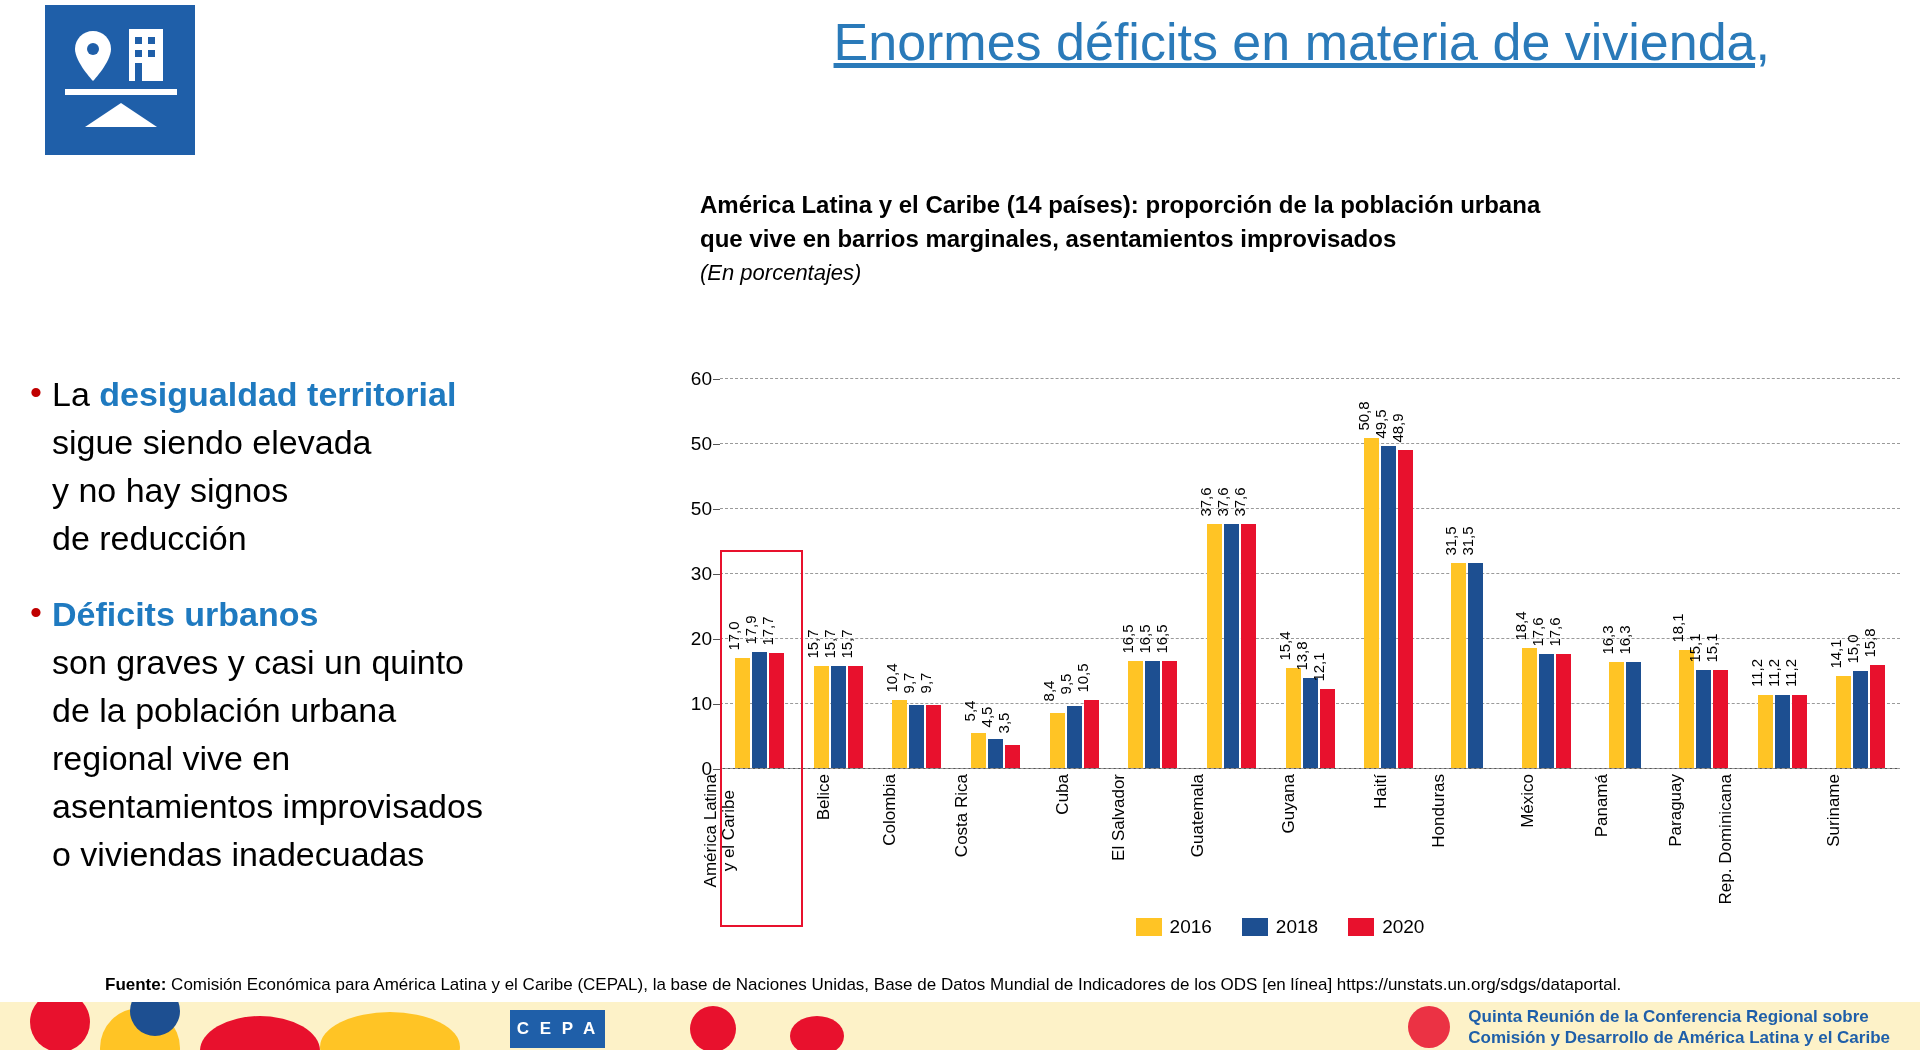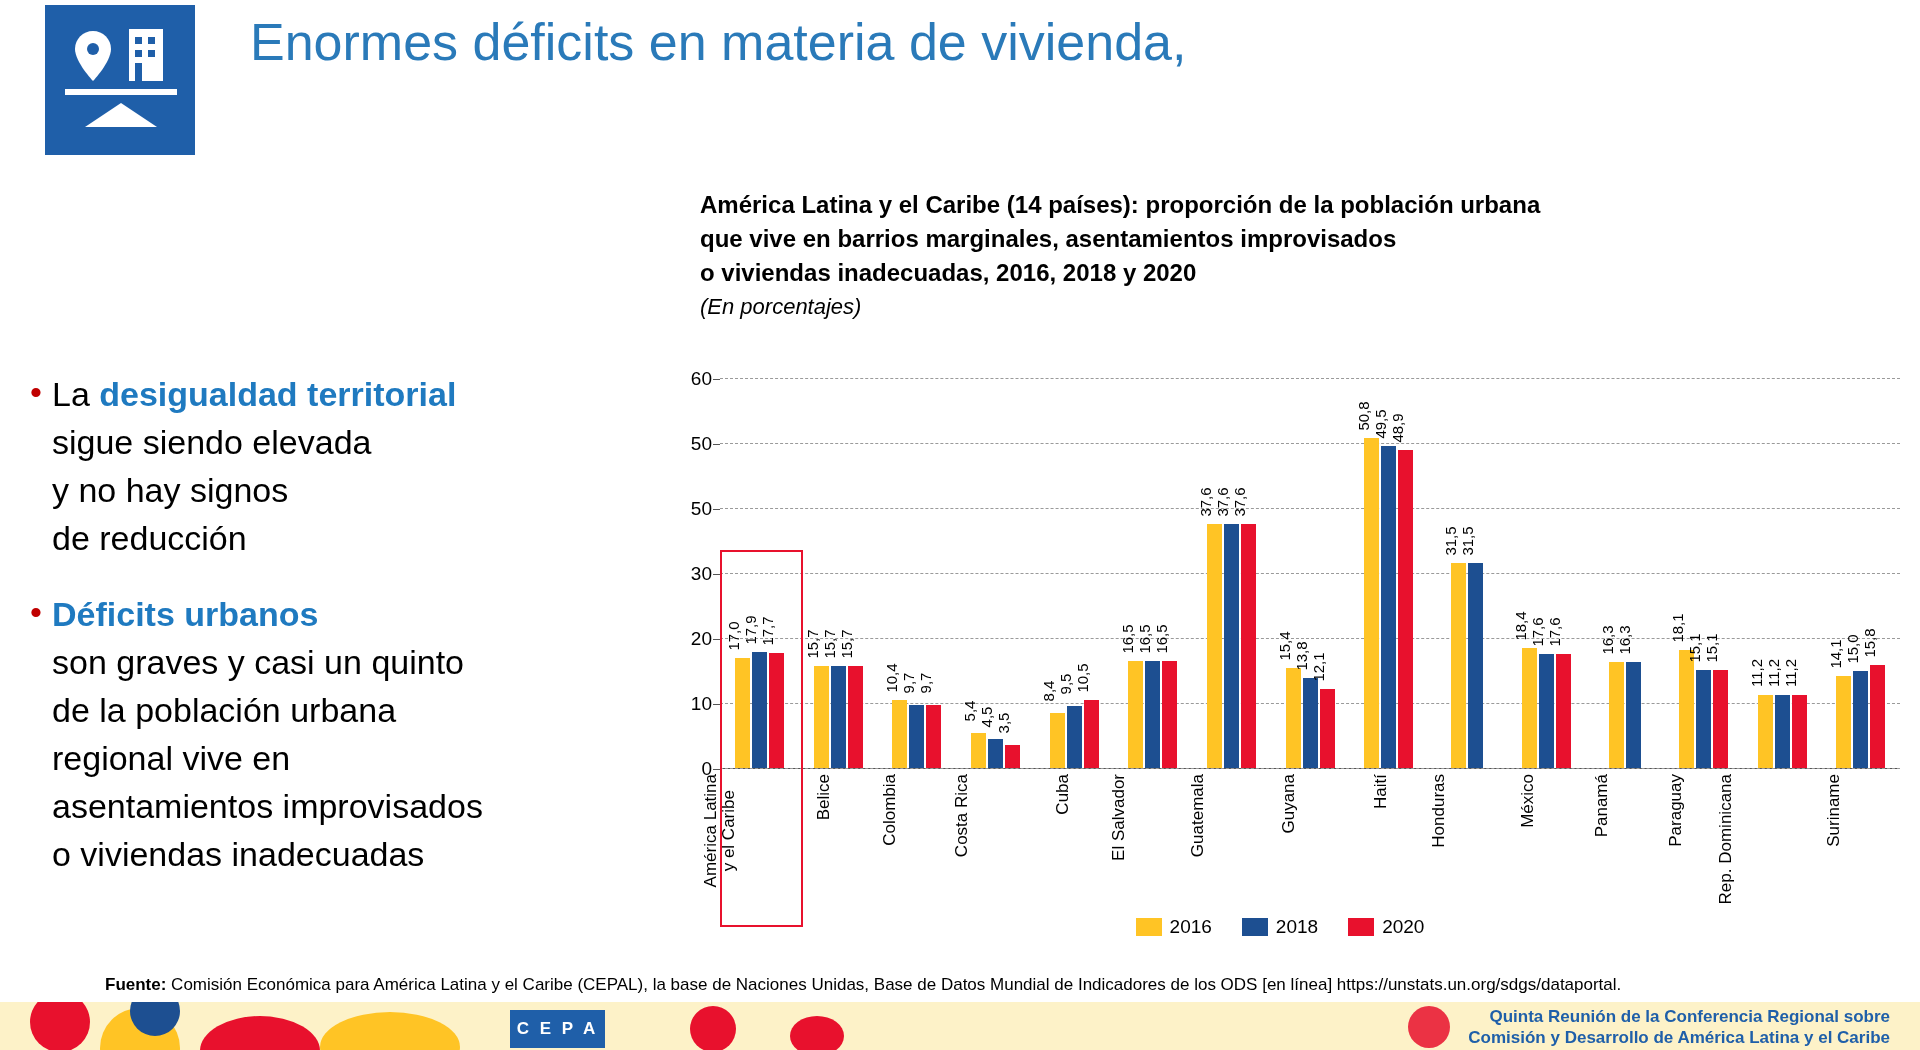--- a/index.html
+++ b/index.html
@@ -23,25 +23,26 @@
     width: 150px;
     height: 150px;
     background: #1f5fa9;
     border-radius: 4px;
   }
   #slide-title {
     position: absolute;
     left: 250px;
     top: 12px;
     width: 1520px;
-    text-align: left;
+    text-align: right;
     color: #2a7ab9;
     font-size: 52px;
     line-height: 1.18;
     font-weight: 400;
+    text-decoration: underline;
   }
 
   
   #bullets {
     position: absolute;
     left: 20px;
     top: 370px;
     width: 640px;
   }
   .bullet {
@@ -248,21 +249,21 @@
     font-size: 17px;
     letter-spacing: 3px;
     text-align: center;
     line-height: 38px;
     font-weight: bold;
   }
   #footer-right {
     position: absolute;
     right: 30px;
     bottom: 2px;
-    text-align: right;
+    text-align: left;
     color: #1f5fa9;
     font-size: 17px;
     font-weight: bold;
     line-height: 1.25;
   }
   #footer-badge {
     position: absolute;
     right: 470px;
     bottom: 2px;
     width: 42px;
@@ -310,21 +311,20 @@
 de la población urbana
 regional vive en
 asentamientos improvisados
 o viviendas inadecuadas</span></div>
   </div>
 </div>
 
 <div id="chart-title-block">
   <div class="ct-line">América Latina y el Caribe (14 países): proporción de la población urbana</div>
   <div class="ct-line">que vive en barrios marginales, asentamientos improvisados</div>
-  <div class="ct-line">o viviendas inadecuadas, 2016, 2018 y 2020</div>
   <div id="chart-subtitle">(En porcentajes)</div>
 </div>
 
 <div id="chart">
   <div id="plot">
     <div id="gridlines">
         <div class="gridline" style="top: 390px;">
           <div class="ytick">0</div>
           <div class="axis-tick-mark"></div>
         </div>

